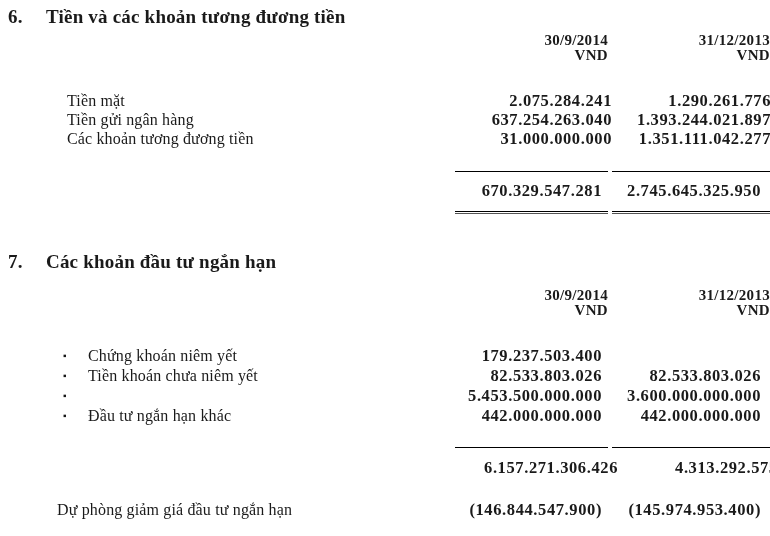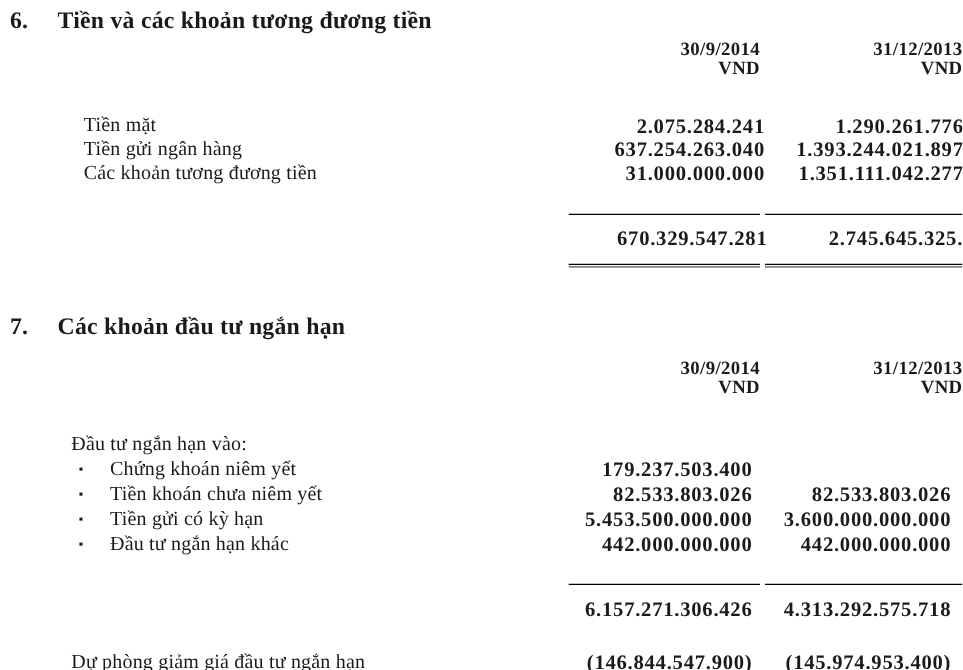--- a/index.html
+++ b/index.html
@@ -45,28 +45,28 @@
 
   .rule-row { display: flex; }
   .rule { border-top: 1px solid #000; height: 0; }
   .dblrule { border-top: 1.5px solid #000; border-bottom: 1.5px solid #555; height: 2.5px; }
 
   
   .s6-heading { padding-top: 6px; }
   .s6-hdr { margin-top: 6px; }
   .s6-rows { margin-top: 28px; margin-left: 10px; }
   .s6-rule { margin-top: 23px; }
-  .s6-total { padding-top: 9px; font-weight: normal; gap: 12px; }
+  .s6-total { padding-top: 9px; font-weight: normal; }
   .s6-dbl { margin-top: 11px; }
 
   .s7-heading { margin-top: 37px; }
   .s7-hdr { margin-top: 16px; }
   .s7-rows { margin-top: 28px; }
   .s7-rule { margin-top: 21px; }
-  .s7-total { padding-top: 10px; }
+  .s7-total { padding-top: 10px; gap: 16px; }
   .s7-provision { margin-top: 23px; }
 </style>
 </head>
 <body>
 
 <div class="page">
 
   <div>
     <div class="sec-heading s6-heading">
       <span class="sec-num">6.</span>
@@ -142,26 +142,20 @@
         <div>VND</div>
       </div>
       <div class="gap4"></div>
       <div class="hc c2">
         <div>31/12/2013</div>
         <div>VND</div>
       </div>
     </div>
 
     <div class="s7-rows">
-      <div class="drow drow20">
-        <div class="dlabel">Đầu tư ngắn hạn vào:</div>
-        <div class="dval v1 num"></div>
-        <div class="gap4"></div>
-        <div class="dval v2 num"></div>
-      </div>
 
       <div class="drow drow20">
         <div class="dlabel bulleted">
           <span class="bullet">▪</span>
           <span>Chứng khoán niêm yết</span>
         </div>
         <div class="dval v1 num">179.237.503.400</div>
         <div class="gap4"></div>
       </div>
 
@@ -171,21 +165,20 @@
           <span>Tiền khoán chưa niêm yết</span>
         </div>
         <div class="dval v1 num">82.533.803.026</div>
         <div class="gap4"></div>
         <div class="dval v2 num">82.533.803.026</div>
       </div>
 
       <div class="drow drow20">
         <div class="dlabel bulleted">
           <span class="bullet">▪</span>
-          <span>Tiền gửi có kỳ hạn</span>
         </div>
         <div class="dval v1 num">5.453.500.000.000</div>
         <div class="gap4"></div>
         <div class="dval v2 num">3.600.000.000.000</div>
       </div>
 
       <div class="drow drow20">
         <div class="dlabel bulleted">
           <span class="bullet">▪</span>
           <span>Đầu tư ngắn hạn khác</span>

